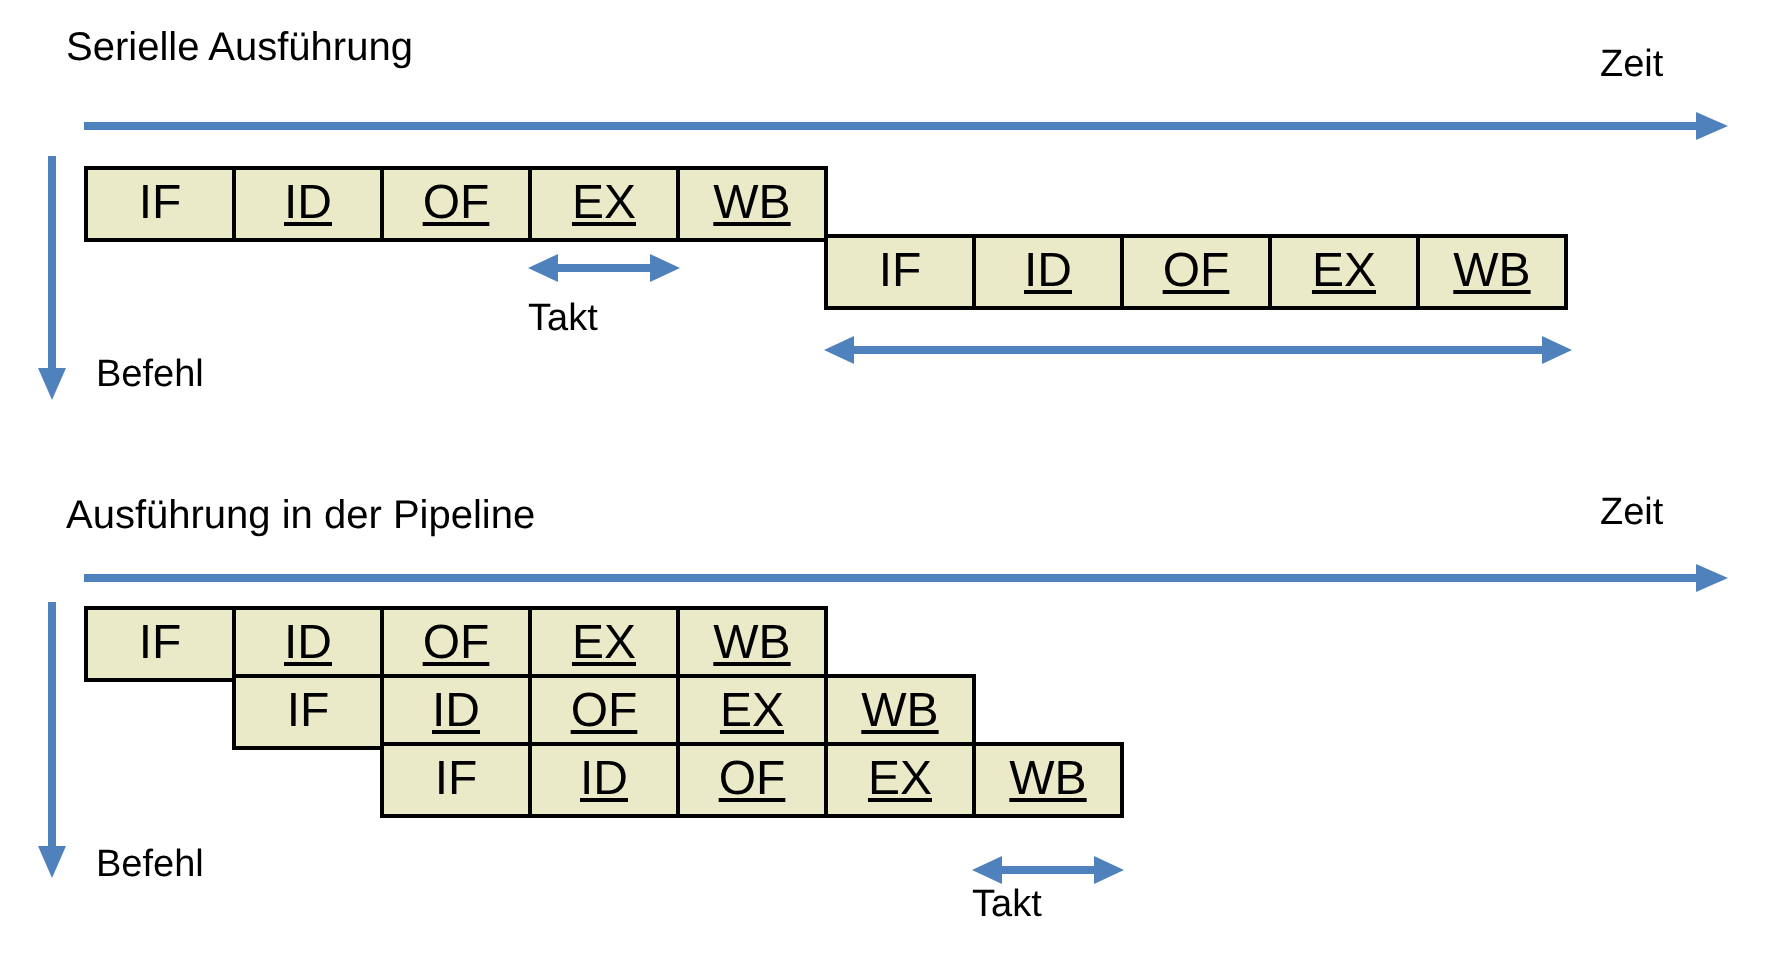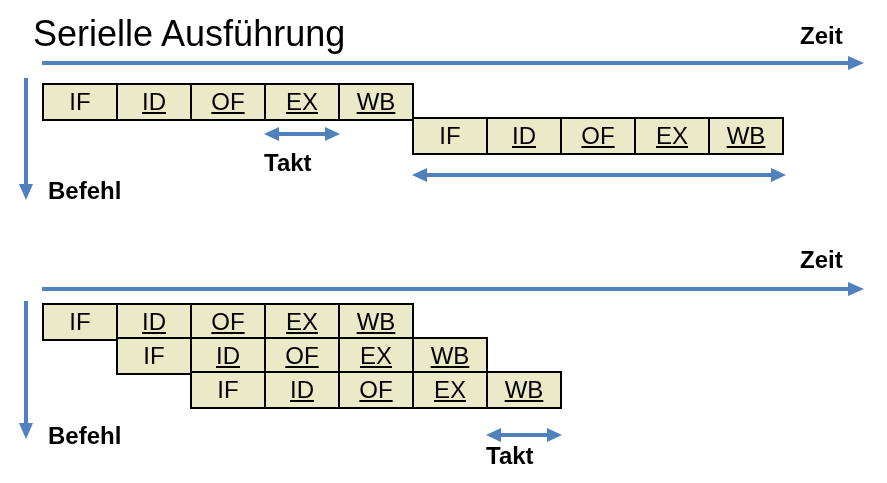--- a/index.html
+++ b/index.html
@@ -13,31 +13,30 @@
   html,body{background:var(--bg);}
   body{font-family:"Liberation Sans", sans-serif;color:var(--text-color);}
   .canvas{
     position:relative;
     width:887px;height:483px;
     background:var(--bg);
     overflow:hidden;
   }
   .abs{position:absolute;}
   .section-title{
-    font-size:36px;
+    font-size:20px;
     line-height:1.2;
     color:var(--text-color);
     white-space:nowrap;
   }
   .label{
-    font-size:24px;
+    font-size:19px;
     line-height:1.2;
     color:var(--text-color);
     white-space:nowrap;
-    font-weight:bold;
   }
   .label.center{text-align:left;}
   .row{
     position:absolute;
     display:flex;
   }
   .cell{
     width:76px;height:38px;
     border:2px solid var(--box-border);
     background:var(--box-fill);
@@ -107,20 +106,21 @@
         <line class="al" x1="13" y1="9" x2="361" y2="9"></line>
         <polygon class="ah" points="15,2 0,9 15,16"></polygon>
         <polygon class="ah" points="359,2 374,9 359,16"></polygon>
       </svg>
     </div>
 
   </div>
 
   <div class="abs" style="left:0;top:240px;width:887px;height:243px;">
 
+    <div class="abs section-title" style="left:33px;top:6px;">Ausführung in der Pipeline</div>
 
     <div class="abs label" style="left:800px;top:6px;">Zeit</div>
 
     <div class="abs" style="left:42px;top:40px;">
       <svg width="822" height="18">
         <line class="al" x1="0" y1="9" x2="808" y2="9"></line>
         <polygon class="ah" points="806,2 822,9 806,16"></polygon>
       </svg>
     </div>
 

